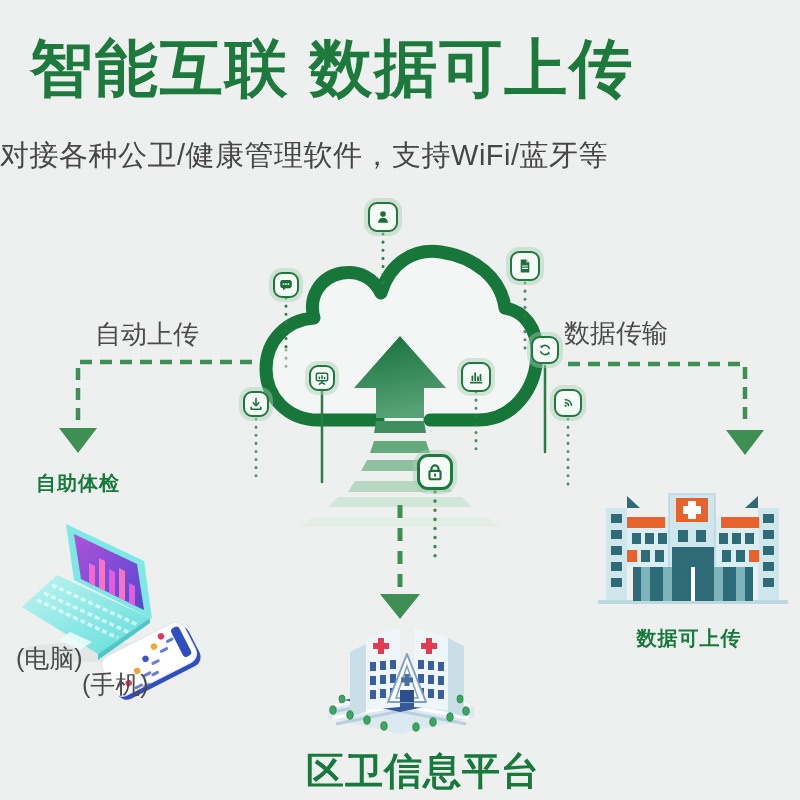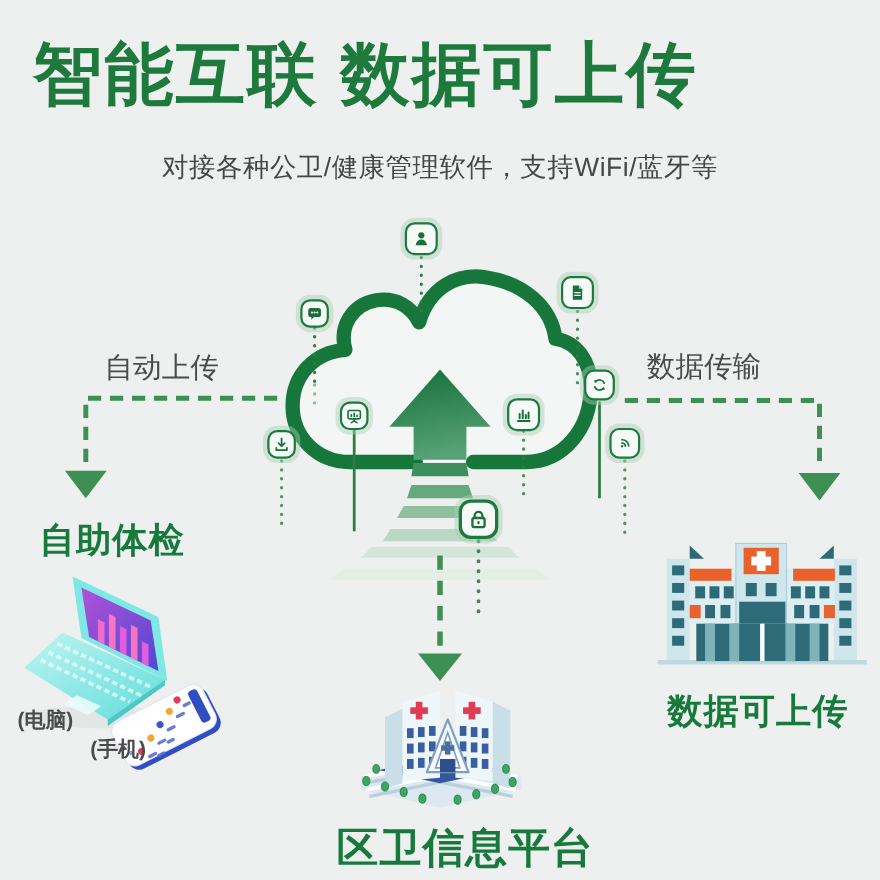--- a/index.html
+++ b/index.html
@@ -8,31 +8,31 @@
     background:#eef0ef;
     font-family:"Liberation Sans","DejaVu Sans",sans-serif;
   }
   .abs{position:absolute;}
   .page-title{
     left:0;top:34px;width:664px;text-align:center;
     font-size:63px;font-weight:900;color:#1e7a3c;letter-spacing:2px;line-height:1.1;
     white-space:nowrap;
   }
   .page-subtitle{
-    left:0;top:136px;width:800px;text-align:center;
-    font-size:24px;font-weight:500;color:#464646;letter-spacing:0.5px;white-space:nowrap;
+    left:0;top:136px;width:800px;
+    font-size:29px;font-weight:500;color:#464646;letter-spacing:0.5px;white-space:nowrap;
   }
   .flow-label{
     font-size:26px;font-weight:500;color:#4b4b4b;text-align:left;white-space:nowrap;
   }
   .node-label{
-    font-size:32px;font-weight:700;color:#17793c;text-align:center;white-space:nowrap;letter-spacing:1px;
+    font-size:20px;font-weight:700;color:#17793c;text-align:center;white-space:nowrap;letter-spacing:1px;
   }
   .device-label{
-    font-size:19px;font-weight:700;color:#4b4b4b;white-space:nowrap;
+    font-size:25px;font-weight:400;color:#4b4b4b;white-space:nowrap;
   }
   .badge{
     position:absolute;display:flex;align-items:center;justify-content:center;
     background:#f6faf7;border:2px solid #1d7a3e;border-radius:9px;
     box-shadow:0 0 0 4px rgba(168,206,179,0.45);box-sizing:border-box;
   }
   .badge svg{display:block;}
   .gfx{left:0;top:0;width:800px;height:800px;pointer-events:none;}
 </style>
 </head>
@@ -334,21 +334,21 @@
 
   <div class="badge" style="left:417px;top:454px;width:36px;height:36px;border-width:3px;border-radius:11px;">
     <svg width="20" height="20" viewBox="0 0 18 18">
       <rect x="4" y="8" width="10" height="7.5" rx="1.6" fill="none" stroke="#1c6f3a" stroke-width="1.9"></rect>
       <path d="M5.8 8V6.2a3.2 3.2 0 0 1 6.4 0V8" fill="none" stroke="#1c6f3a" stroke-width="1.9"></path>
       <rect x="8.1" y="10.4" width="1.8" height="2.8" rx="0.9" fill="#1c6f3a"></rect>
     </svg>
   </div>
 
   <div class="abs flow-label" style="left:95px;top:317px;width:140px;">自动上传</div>
-  <div class="abs flow-label" style="left:588px;top:316px;width:135px;">数据传输</div>
+  <div class="abs flow-label" style="left:564px;top:316px;width:135px;">数据传输</div>
 
   <div class="abs node-label" style="left:36px;top:470px;">自助体检</div>
   <div class="abs device-label" style="left:16px;top:642px;">(电脑)</div>
   <div class="abs device-label" style="left:82px;top:668px;">(手机)</div>
 
   <div class="abs node-label" style="left:596px;top:625px;width:186px;">数据可上传</div>
   <div class="abs node-label" style="left:306px;top:746px;width:188px;font-size:38px;">区卫信息平台</div>
 
 </div>
 

